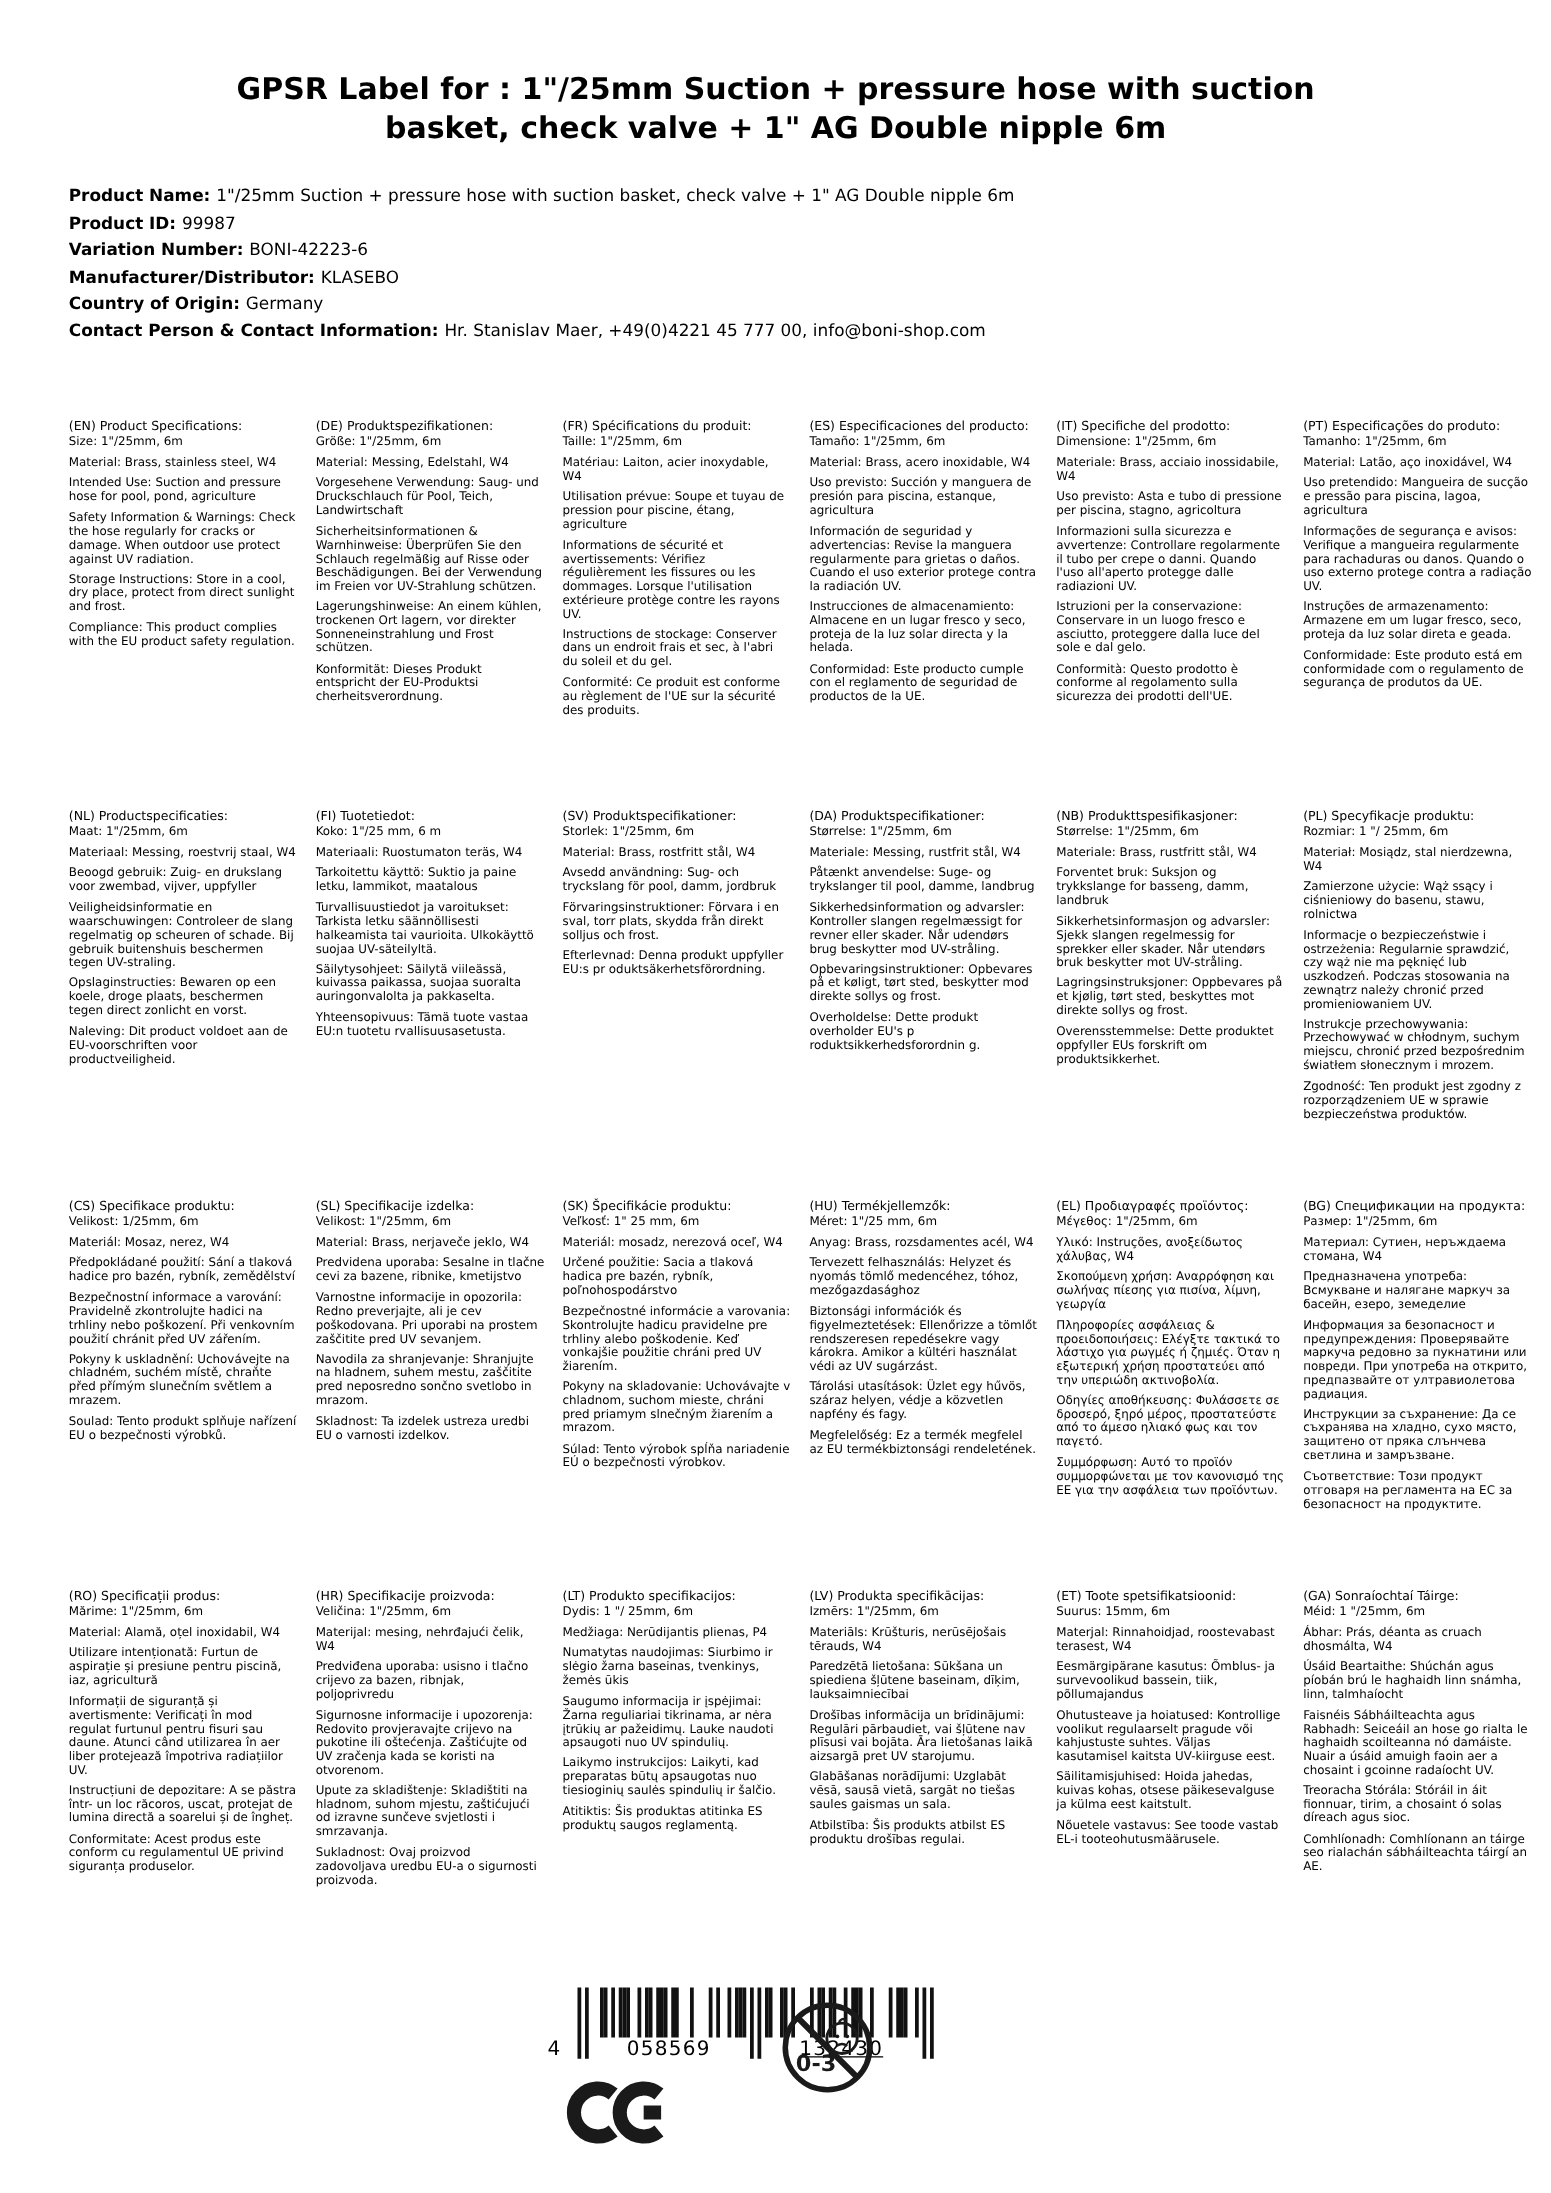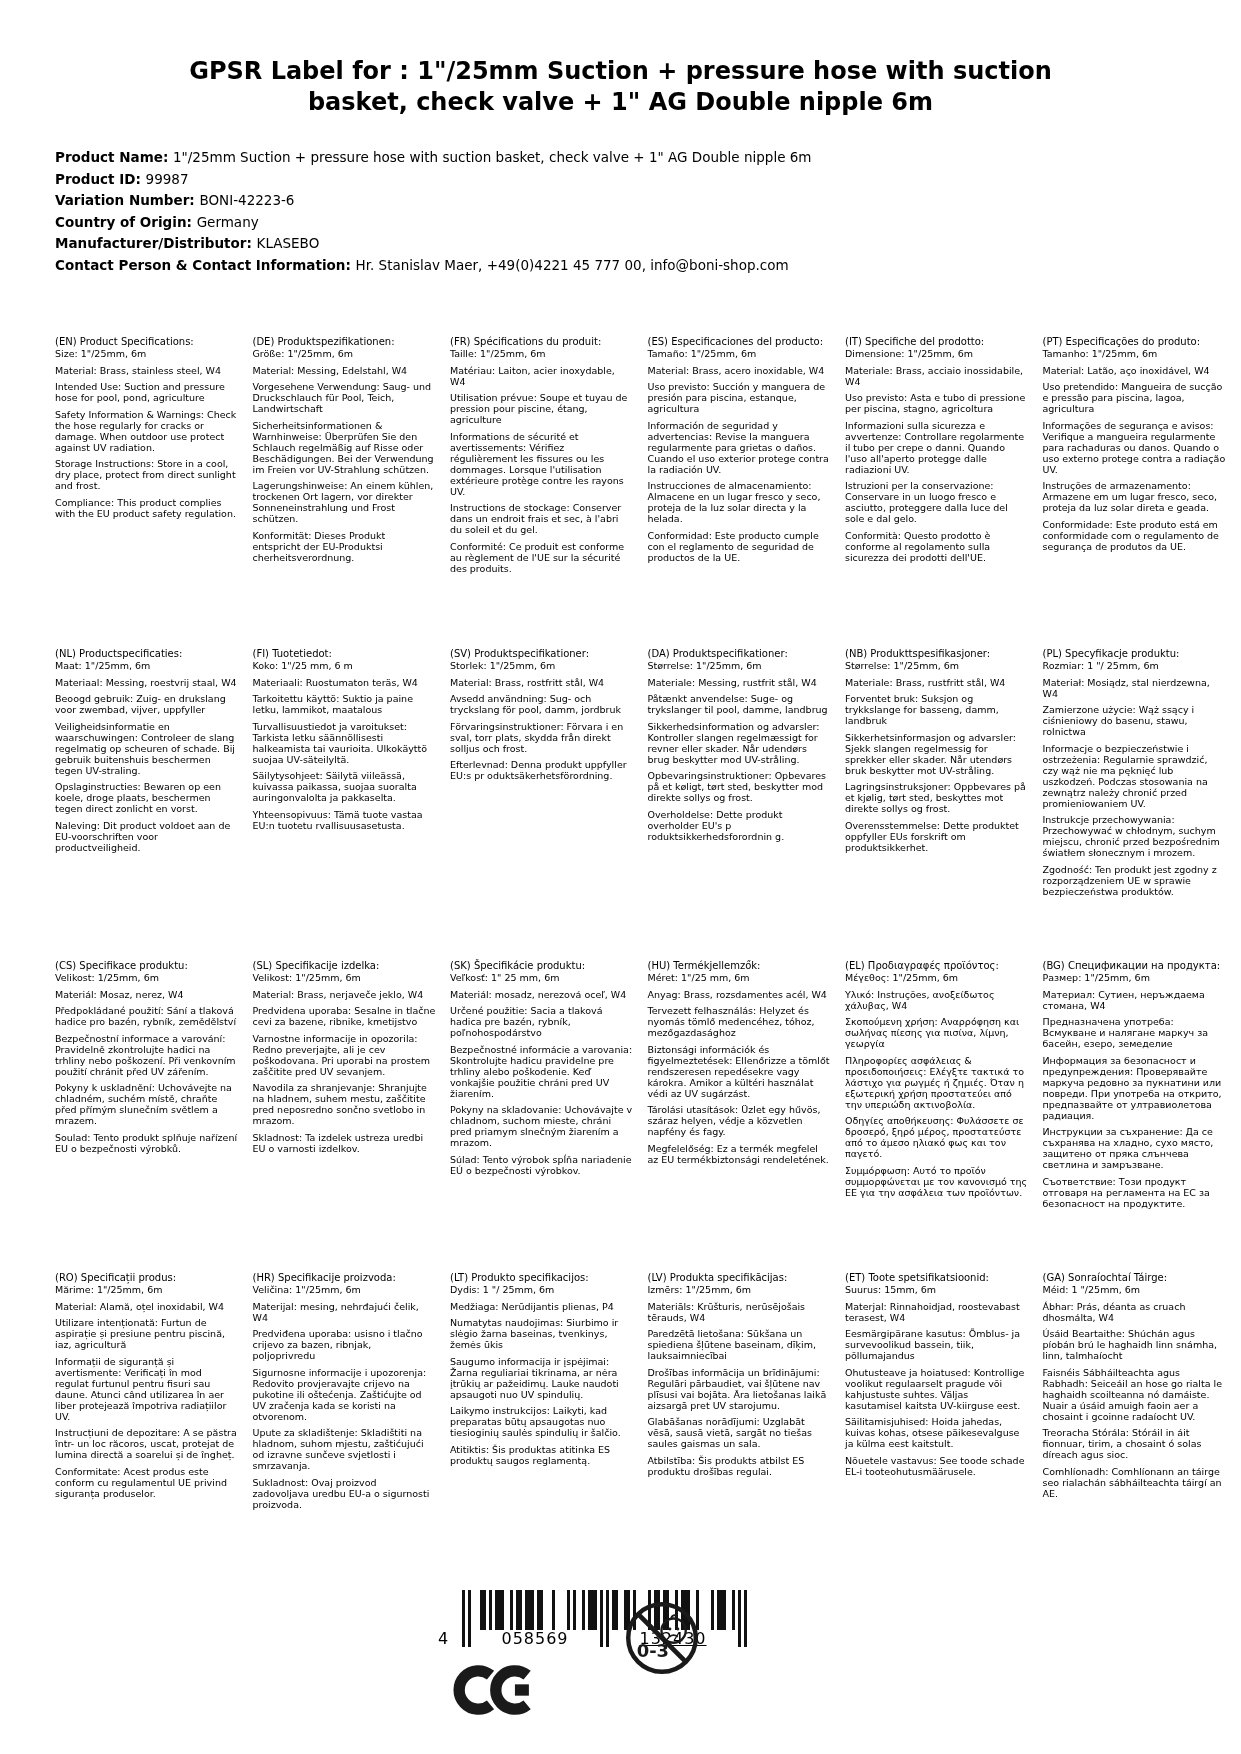--- a/index.html
+++ b/index.html
@@ -41,22 +41,22 @@
 
 <div class="page-title">
   <div>GPSR Label for : 1"/25mm Suction + pressure hose with suction</div>
   <div>basket, check valve + 1" AG Double nipple 6m</div>
 </div>
 
 <div class="product-info">
     <div class="row"><span class="lbl">Product Name: </span><span class="val"> 1"/25mm Suction + pressure hose with suction basket, check valve + 1" AG Double nipple 6m</span></div>
     <div class="row"><span class="lbl">Product ID: </span><span class="val"> 99987</span></div>
     <div class="row"><span class="lbl">Variation Number: </span><span class="val"> BONI-42223-6</span></div>
+    <div class="row"><span class="lbl">Manufacturer/Distributor: </span><span class="val"> KLASEBO</span></div>
     <div class="row"><span class="lbl">Country of Origin: </span><span class="val"> Germany</span></div>
-    <div class="row"><span class="lbl">Manufacturer/Distributor: </span><span class="val"> KLASEBO</span></div>
     <div class="row"><span class="lbl">Contact Person &amp; Contact Information: </span><span class="val"> Hr. Stanislav Maer, +49(0)4221 45 777 00, info@boni-shop.com</span></div>
   </div>
 
 <div class="lang-grid">
     <div class="block">
       <div class="block-title">(EN) Product Specifications:</div>
       <p>Size: 1"/25mm, 6m</p>
       <p>Material: Brass, stainless steel, W4</p>
       <p>Intended Use: Suction and pressure hose for pool, pond, agriculture</p>
       <p>Safety Information &amp; Warnings: Check the hose regularly for cracks or damage. When outdoor use protect against UV radiation.</p>
@@ -251,21 +251,21 @@
       <p>Glabāšanas norādījumi: Uzglabāt vēsā, sausā vietā, sargāt no tiešas saules gaismas un sala.</p>
       <p>Atbilstība: Šis produkts atbilst ES produktu drošības regulai.</p>
     </div>
     <div class="block">
       <div class="block-title">(ET) Toote spetsifikatsioonid:</div>
       <p>Suurus: 15mm, 6m</p>
       <p>Materjal: Rinnahoidjad, roostevabast terasest, W4</p>
       <p>Eesmärgipärane kasutus: Õmblus- ja survevoolikud bassein, tiik, põllumajandus</p>
       <p>Ohutusteave ja hoiatused: Kontrollige voolikut regulaarselt pragude või kahjustuste suhtes. Väljas kasutamisel kaitsta UV-kiirguse eest.</p>
       <p>Säilitamisjuhised: Hoida jahedas, kuivas kohas, otsese päikesevalguse ja külma eest kaitstult.</p>
-      <p>Nõuetele vastavus: See toode schade EL-i tooteohutusmäärusele.</p>
+      <p>Nõuetele vastavus: See toode vastab EL-i tooteohutusmäärusele.</p>
     </div>
     <div class="block">
       <div class="block-title">(GA) Sonraíochtaí Táirge:</div>
       <p>Méid: 1 "/25mm, 6m</p>
       <p>Ábhar: Prás, déanta as cruach dhosmálta, W4</p>
       <p>Úsáid Beartaithe: Shúchán agus píobán brú le haghaidh linn snámha, linn, talmhaíocht</p>
       <p>Faisnéis Sábháilteachta agus Rabhadh: Seiceáil an hose go rialta le haghaidh scoilteanna nó damáiste. Nuair a úsáid amuigh faoin aer a chosaint i gcoinne radaíocht UV.</p>
       <p>Treoracha Stórála: Stóráil in áit fionnuar, tirim, a chosaint ó solas díreach agus sioc.</p>
       <p>Comhlíonadh: Comhlíonann an táirge seo rialachán sábháilteachta táirgí an AE.</p>
     </div>

